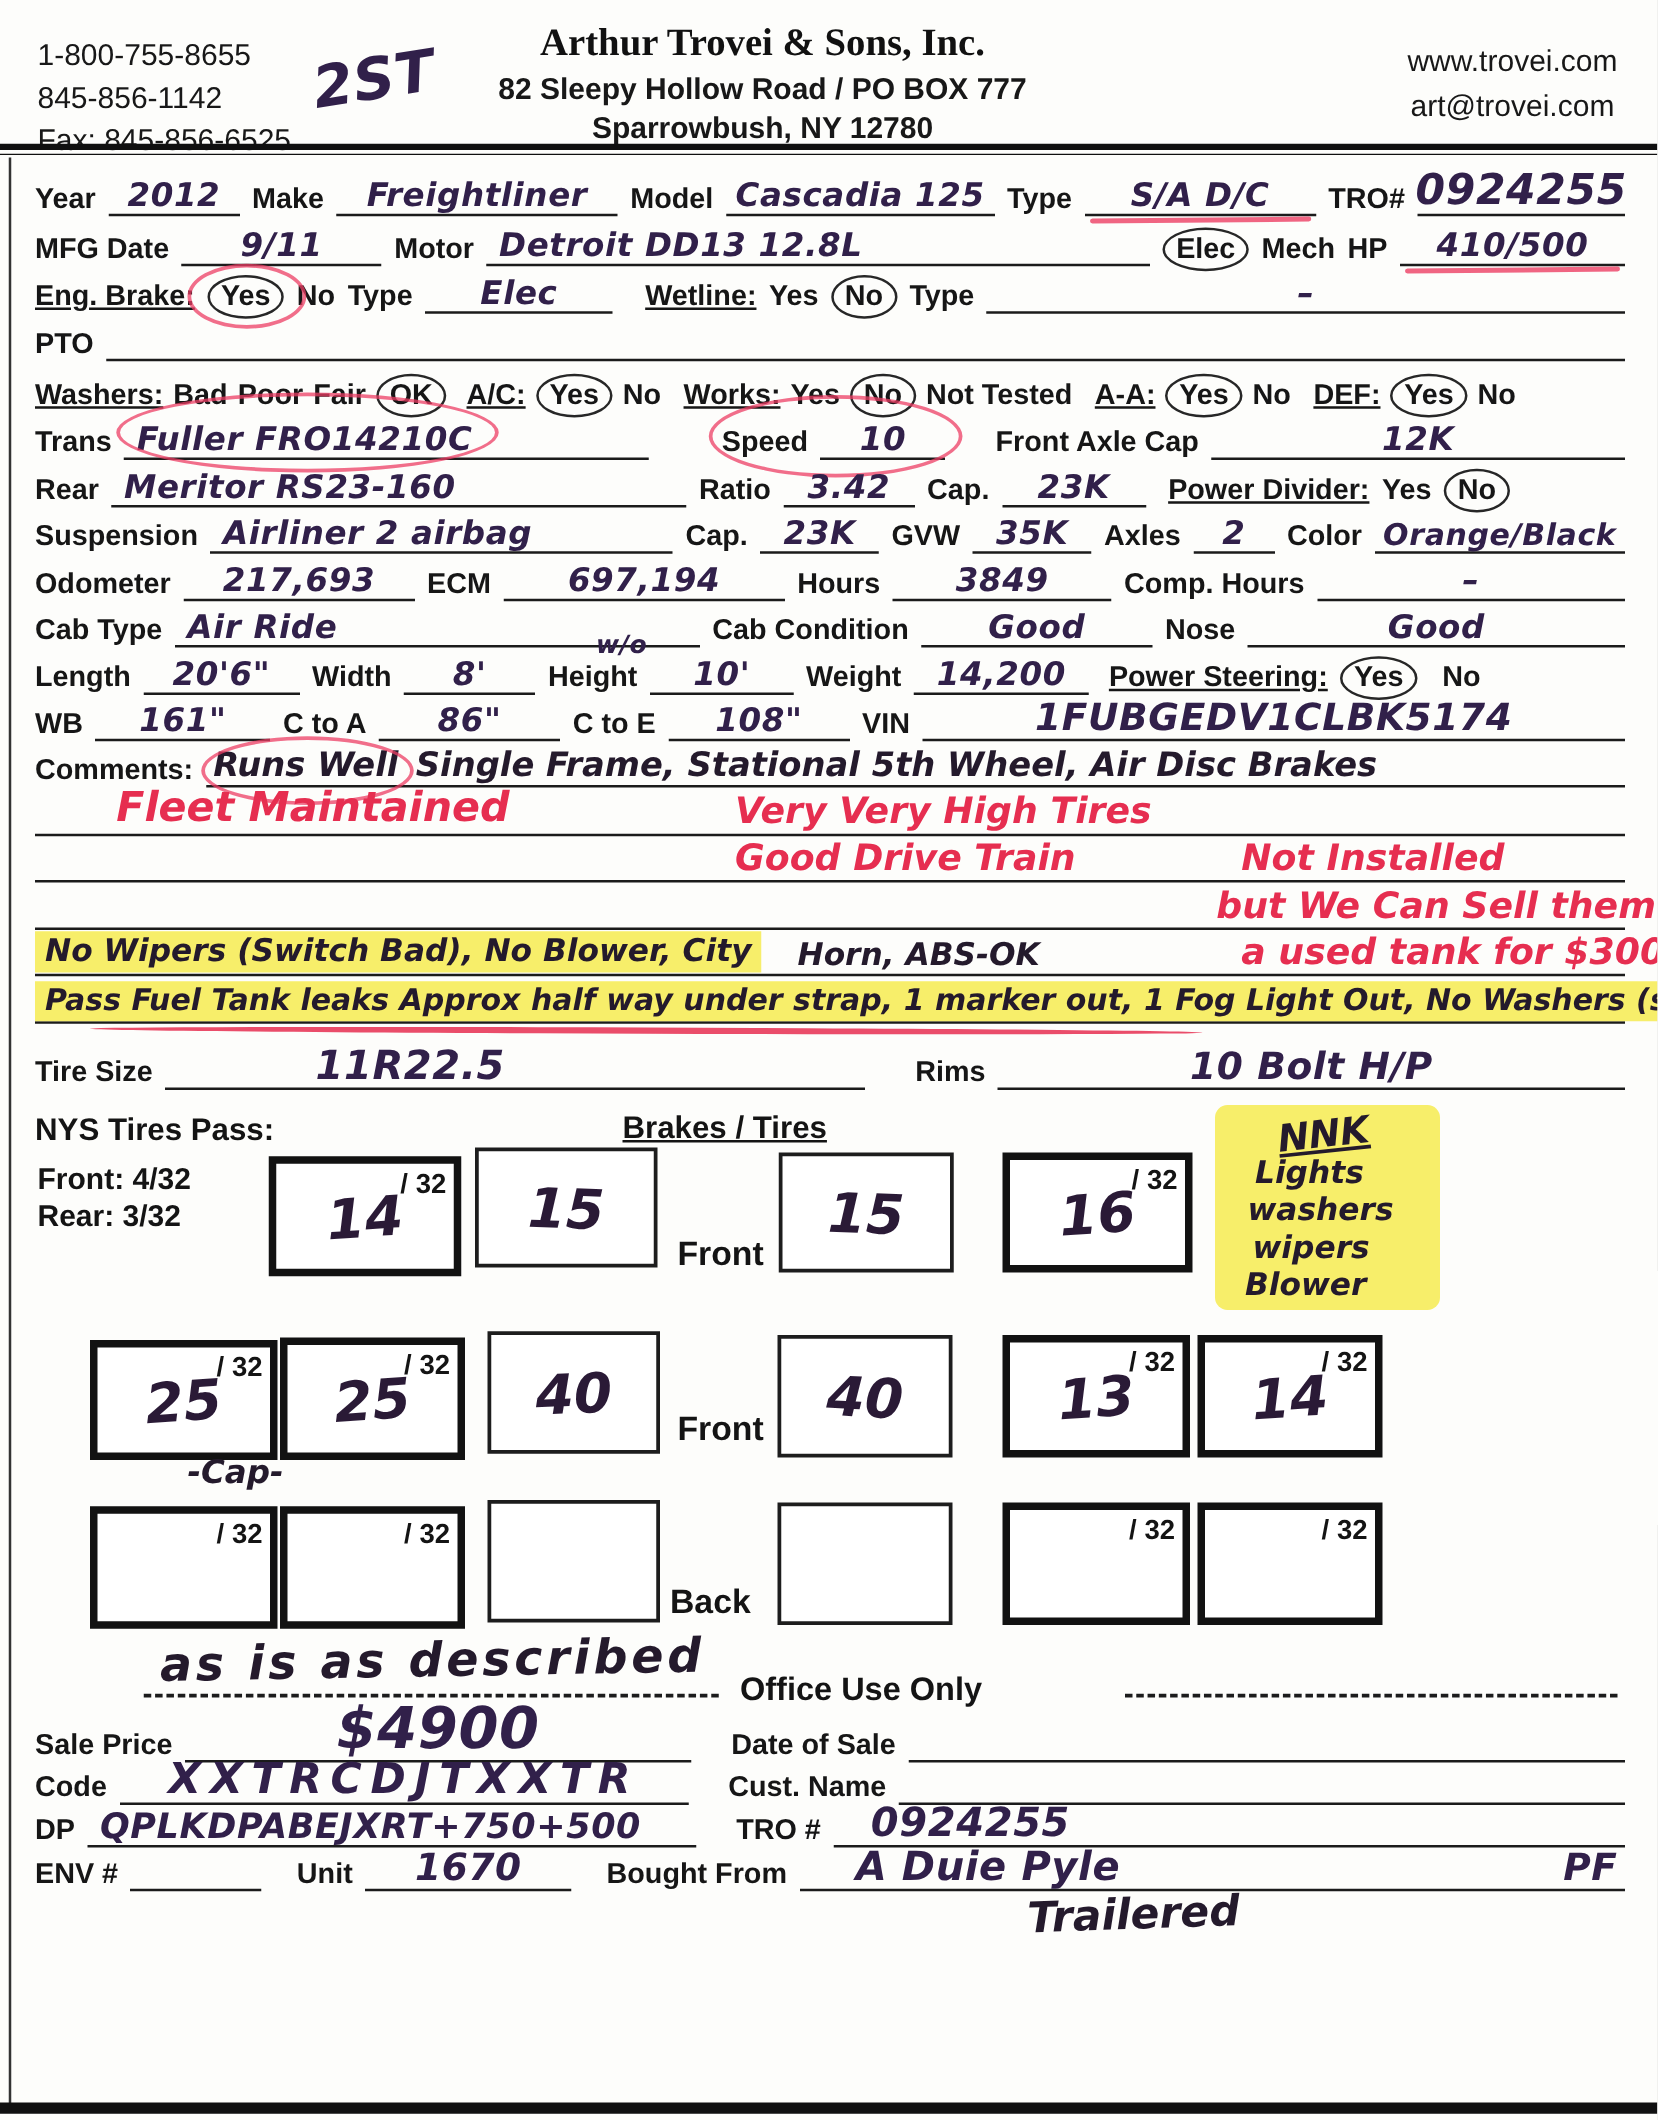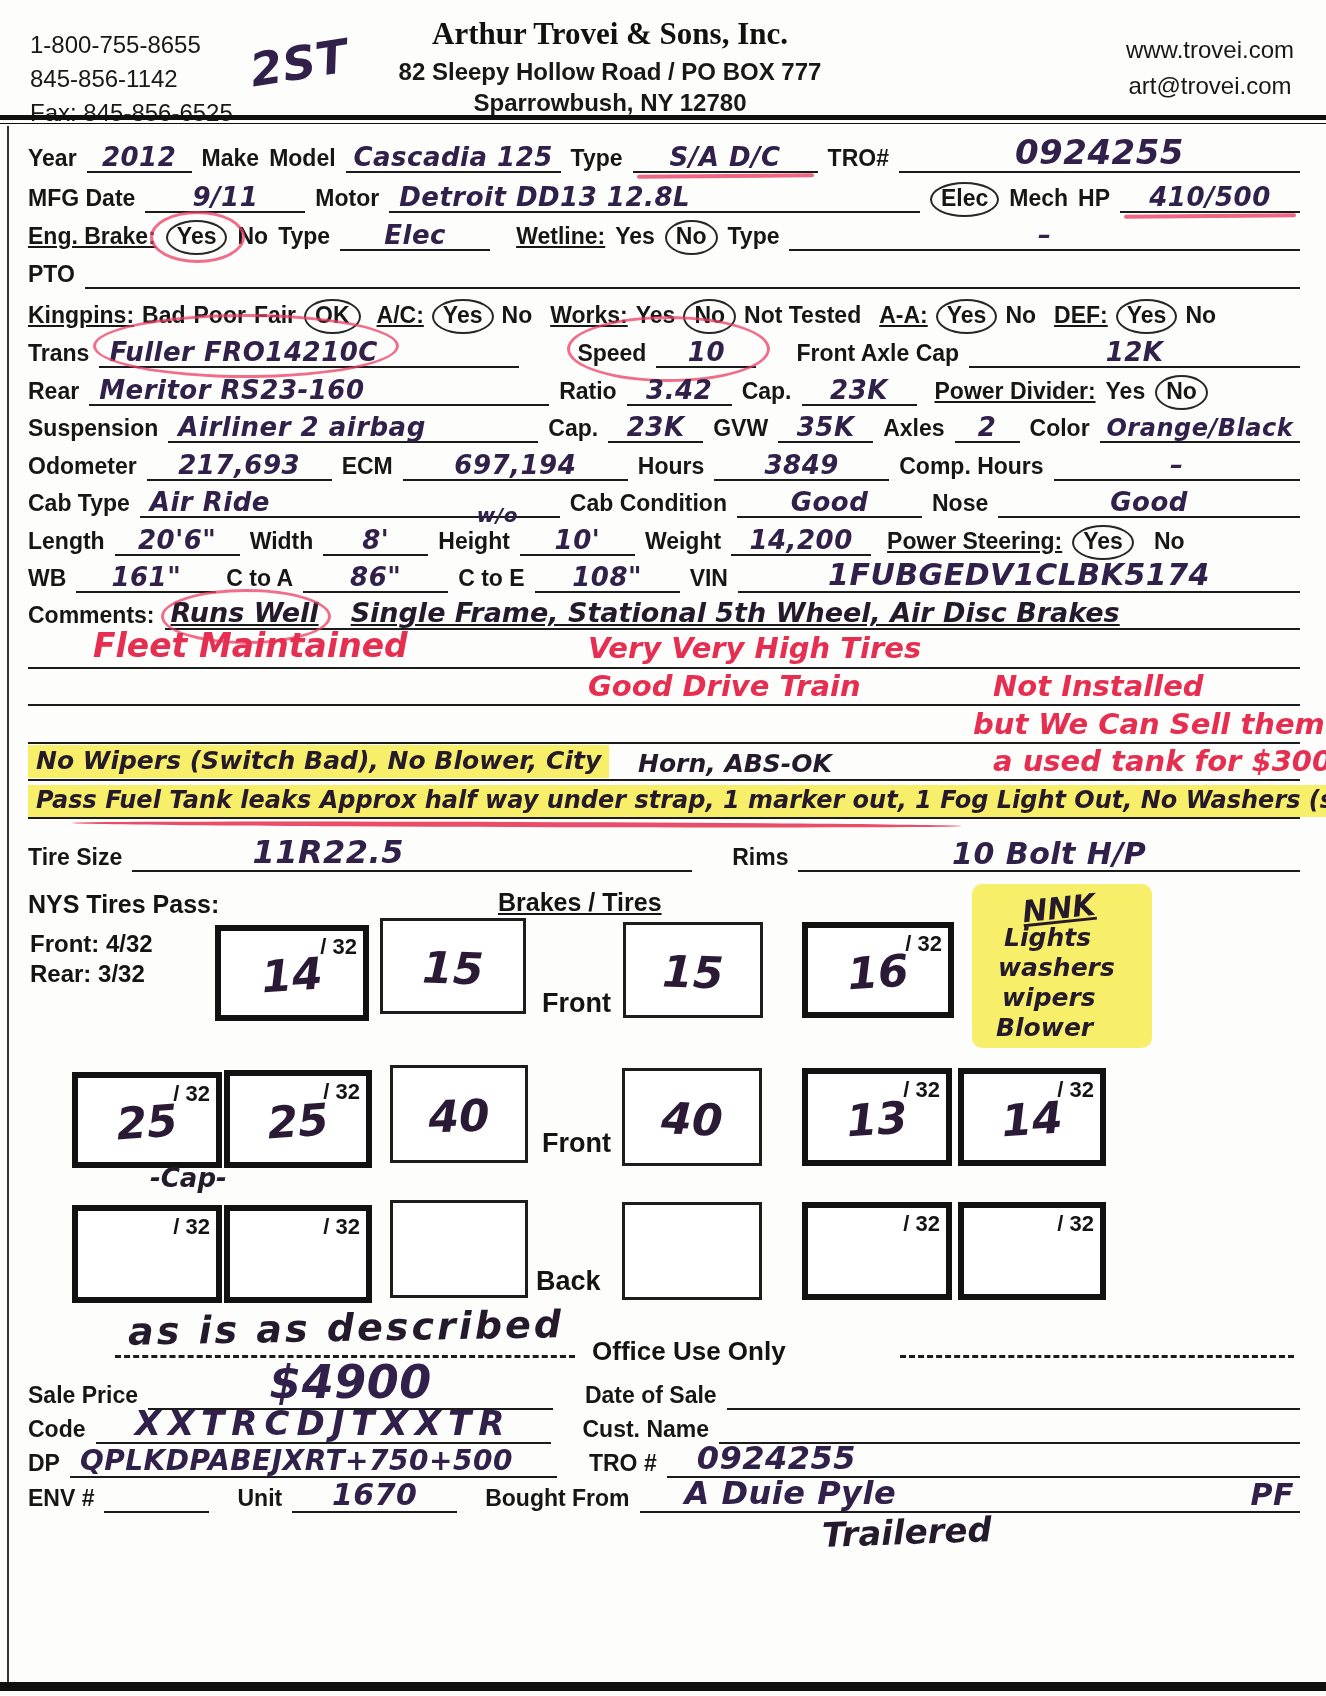--- a/index.html
+++ b/index.html
@@ -11,21 +11,21 @@
   .opt{font:700 23px/1.05 "Liberation Sans",sans-serif;color:#161616;white-space:nowrap;padding-bottom:3px;}
   
   .hw{font:600 26px "DejaVu Sans",sans-serif;font-style:italic;color:#31204a;letter-spacing:.5px;white-space:nowrap;}
   .hw2{font:600 27px "DejaVu Sans",sans-serif;font-style:italic;color:#241a2c;white-space:nowrap;}
   .rhw{font:600 29px "DejaVu Sans",sans-serif;font-style:italic;color:#e62e50;white-space:nowrap;}
   
   .frow{position:absolute;left:28px;right:26px;display:flex;align-items:flex-end;height:42px;gap:10px;}
   .line{position:relative;border-bottom:2.5px solid #1b1b1b;height:100%;}
   .line>.hw{position:absolute;bottom:-1px;left:50%;transform:translateX(-50%);}
   .line>.hwl{left:10px;transform:none;}
-  .flexline{display:flex;align-items:flex-end;gap:32px;padding:0 6px;text-decoration:underline;}
+  .flexline{display:flex;align-items:flex-end;gap:14px;padding:0 6px;}
   .circ{display:inline-block;border:2.6px solid #272727;border-radius:50%;padding:2px 9px 5px;margin-bottom:-4px;line-height:1;}
   .rel{position:relative;display:inline-flex;align-items:flex-end;}
   .roval{position:absolute;border:3.5px solid rgba(236,62,100,.75);border-radius:50%;pointer-events:none;}
   .rul{position:absolute;left:4px;right:4px;bottom:-7px;height:4px;background:rgba(236,62,100,.8);border-radius:4px;transform:rotate(-.5deg);}
   
   .cline{position:absolute;left:28px;right:26px;border-bottom:2.5px solid #1b1b1b;}
   .hl{background:#f7ee6a;padding:1px 8px 3px;}
   
   .tbox{position:absolute;background:#fff;border:3px solid #1d1d1d;}
   .tbox.thick{border-width:6px;border-color:#121212;}
@@ -60,20 +60,23 @@
   <div class="rule" style="top:115px;height:5px"></div>
   <div class="rule" style="top:123px;height:1px"></div>
   <div style="position:absolute;left:7px;top:126px;bottom:12px;width:2px;background:#333"></div>
 
   <div class="frow" style="top:131px">
     <span class="lbl">Year</span>
     <span class="line" style="width:105px">
         <i class="hw">2012</i>
       </span>
     <span class="lbl">Make</span>
+    <span class="line" style="width:225px">
+        <i class="hw">Freightliner</i>
+      </span>
     <span class="lbl">Model</span>
     <span class="line" style="width:215px">
         <i class="hw">Cascadia 125</i>
       </span>
     <span class="lbl">Type</span>
     <span class="line" style="width:185px">
         <i class="hw">S/A D/C</i>
         <span class="rul"></span>
       </span>
     <span class="lbl">TRO#</span>
@@ -121,21 +124,21 @@
   </div>
 
   <div class="frow" style="top:247px">
     <span class="lbl">PTO</span>
     <span class="line" style="flex:1">
         <i class="hw"></i>
       </span>
   </div>
 
   <div class="frow" style="top:288px;gap:8px">
-    <span class="lbl u">Kingpins:</span>
+    <span class="lbl u">Washers:</span>
     <span class="opt">Bad</span>
     <span class="opt">Poor</span>
     <span class="opt">Fair</span>
     <span class="circ"><span class="opt">OK</span></span>
     <span class="lbl u" style="margin-left:8px">A/C:</span>
     <span class="circ"><span class="opt">Yes</span></span>
     <span class="opt">No</span>
     <span class="lbl u" style="margin-left:10px">Works:</span>
     <span class="opt">Yes</span>
     <span class="circ"><span class="opt">No</span></span>

